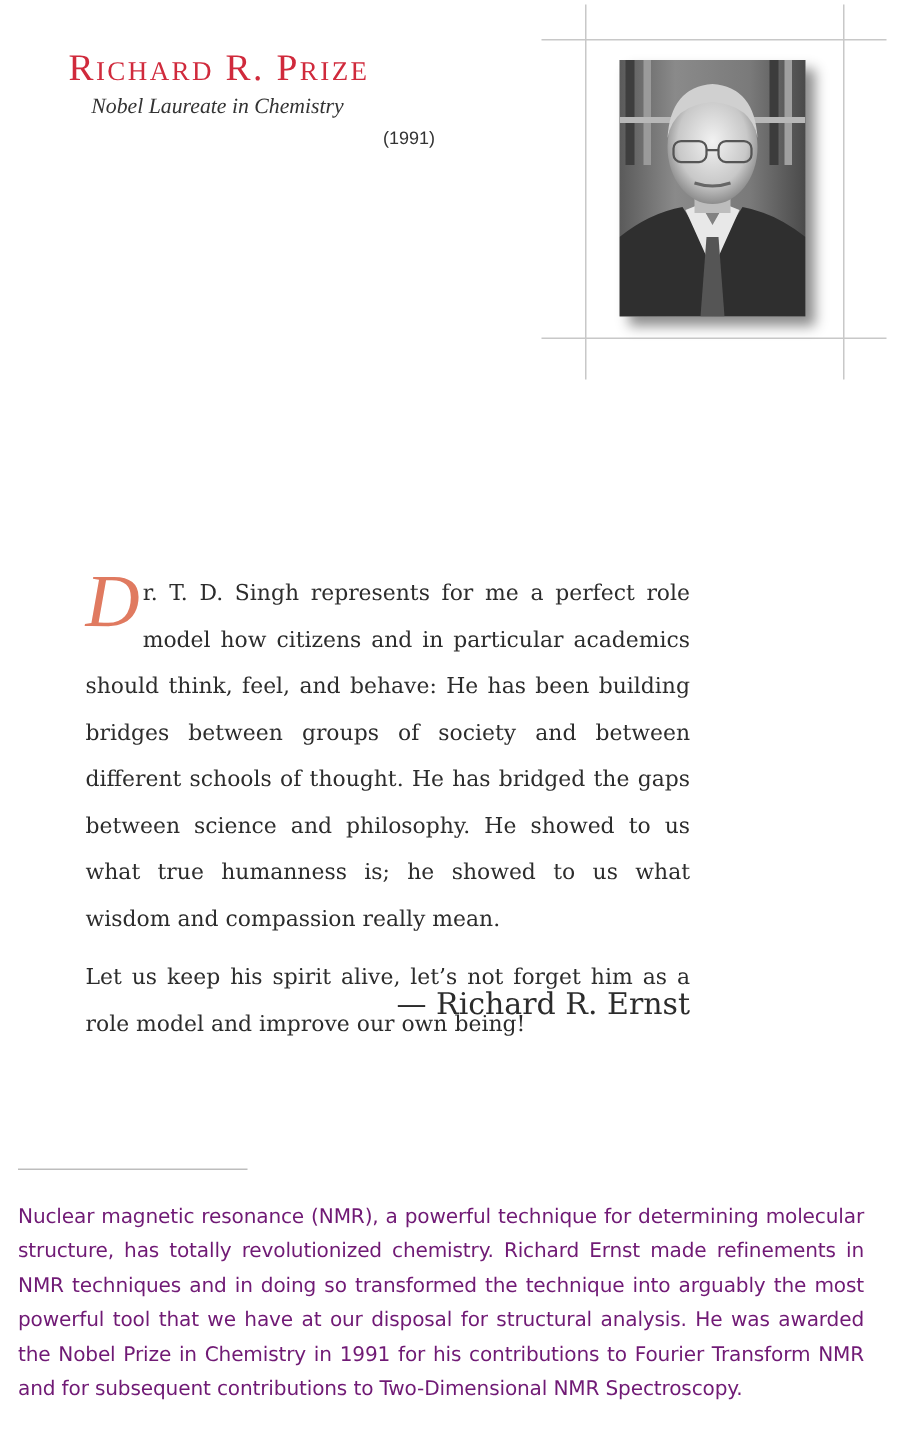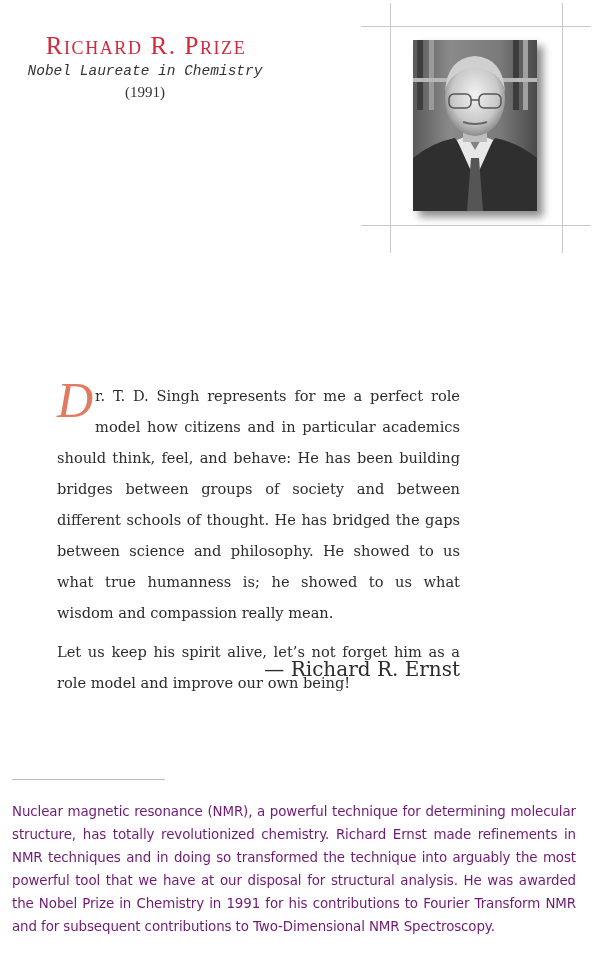--- a/index.html
+++ b/index.html
@@ -7,26 +7,26 @@
 
   .header { position: absolute; left: 0; top: 0; width: 290px; text-align: center; }
   .name {
     position: absolute; left: 33px; top: 33px; width: 226px;
     font-family: "Liberation Serif", serif; font-variant: small-caps;
     font-size: 25px; letter-spacing: 1.6px; color: #d02a3c; white-space: nowrap;
     text-align: center; line-height: 26px;
   }
   .subtitle {
     position: absolute; left: 0; top: 62px; width: 290px; text-align: center;
-    font-family: Liberation Mono, monospace; font-style: italic; font-size: 14.5px;
+    font-family: Liberation Serif, serif; font-style: italic; font-size: 14.5px;
     color: #333; line-height: 18px;
   }
   .year {
-    position: absolute; left: 0; top: 83px; width: 290px; text-align: center;
-    font-family: Liberation Serif, serif; font-size: 15px; color: #333; line-height: 18px;
+    position: absolute; left: 0; top: 83px; width: 290px; text-align: right;
+    font-family: Liberation Sans, sans-serif; font-size: 12px; color: #333; line-height: 18px;
   }
 
   .crop-h { position: absolute; height: 1px; background: #c8c8c8; }
   .crop-v { position: absolute; width: 1px; background: #c8c8c8; }
 
   .photo {
     position: absolute; left: 413px; top: 40px; width: 124px; height: 171px;
     box-shadow: 6px 6px 8px rgba(0,0,0,0.45);
     overflow: hidden; background: #6a6a6a;
   }

